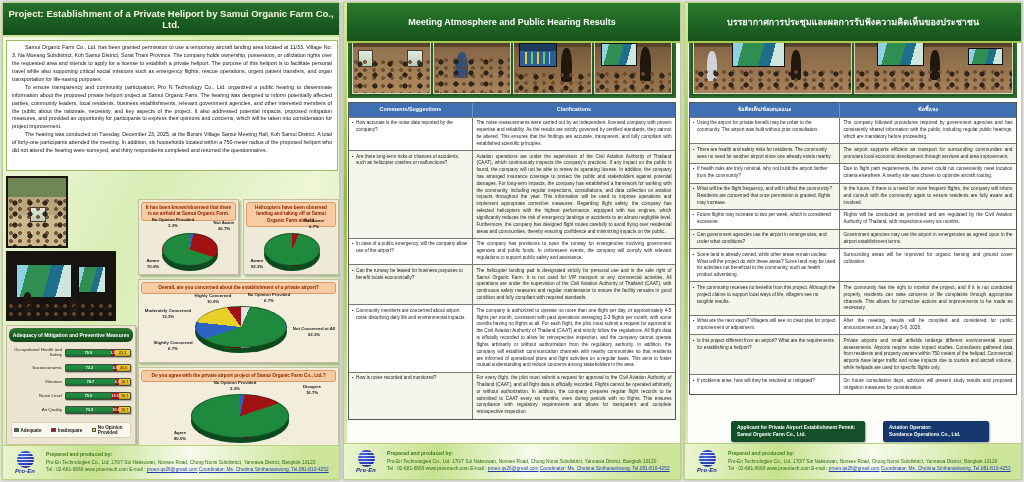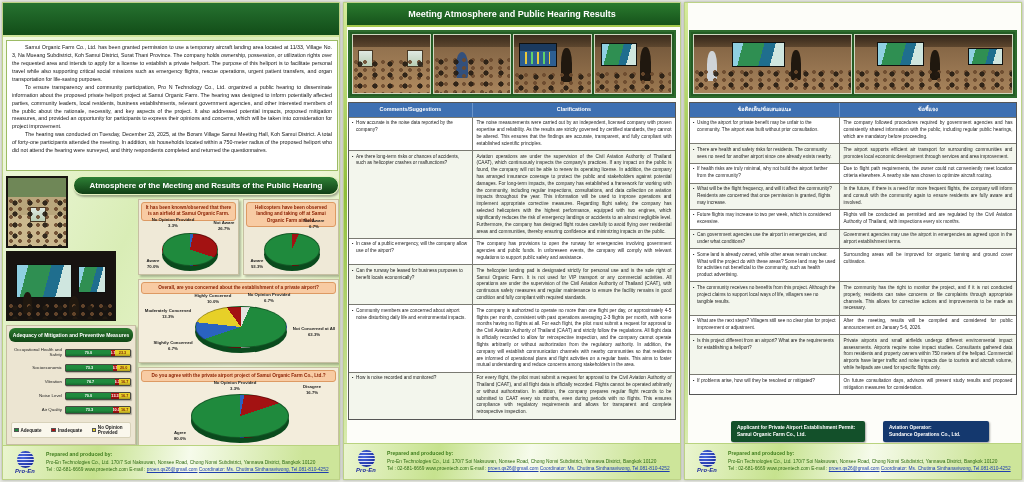--- a/index.html
+++ b/index.html
@@ -7,21 +7,21 @@
   body{font-family:"Liberation Sans",sans-serif;background:#e9ebe4;position:relative;overflow:hidden}
 
   .panel{position:absolute;top:2px;height:478px;width:338px;background:#fdfdf9;border:1px solid #bcd286;box-shadow:0 0 3px rgba(0,0,0,.3);overflow:hidden}
   #p1{left:2px}#p2{left:343px}#p3{left:684px}
   #p2::before,#p3::before{content:"";position:absolute;left:0;top:0;bottom:0;width:3px;background:linear-gradient(#d7ec9e,#8fbe3a 40%,#e4f2c2);z-index:5}
 
   
   .p1-head{position:absolute;left:0;top:0;width:100%;height:34px;background:linear-gradient(#267230,#124d18);border-bottom:2px solid #cfe49a;display:flex;flex-direction:column;justify-content:center;gap:2px;text-align:center;color:#fbf6dd;font-weight:bold;z-index:4}
   .p1-head .t1{font-size:8.5px}
   .p1-head .t2{font-size:9.5px}
-  .p23-head{position:absolute;left:0;top:0;width:100%;height:24px;background:linear-gradient(#2a7a2e,#16531b);color:#fff;font-weight:bold;font-size:9px;display:flex;align-items:center;justify-content:center;border-bottom:2px solid #a6c94e;z-index:4}
+  .p23-head{position:absolute;left:0;top:0;width:100%;height:40px;background:linear-gradient(#2a7a2e,#16531b);color:#fff;font-weight:bold;font-size:9px;display:flex;align-items:center;justify-content:center;border-bottom:2px solid #a6c94e;z-index:4}
 
   
   .p1-body{position:absolute;left:0;right:0;top:34px;bottom:0;background:linear-gradient(115deg,#f4fae6,#d9edb6 40%,#eef6d6 70%,#c9e29e)}
   .p1-text{position:absolute;left:3px;top:3px;width:332px;height:131px;background:#fff;border:1px solid #9cbb65;padding:3px 5px;font-size:5.3px;line-height:1.5;text-align:justify;color:#131313;overflow:hidden}
   .p1-text p{text-indent:13px}
   .banner{position:absolute;left:70px;top:139px;width:266px;height:19px;background:linear-gradient(#2e8036,#113f15);border:1px solid #e6f2c0;border-radius:10px;color:#fff;font-weight:bold;font-size:8px;display:flex;align-items:center;justify-content:center;box-shadow:1px 2px 2px rgba(0,0,0,.3)}
 
   
   .photo{position:absolute;border:2px solid #181510;overflow:hidden;background:#6b573c}
   .ph-crowd{position:absolute;left:0;right:0;bottom:0;height:58%;
@@ -80,30 +80,30 @@
   .logo-text{font-size:5.8px;font-weight:bold;font-style:italic;color:#18259c;letter-spacing:.2px}
   .foot-lines{flex:1;font-size:4.8px;line-height:1.5;color:#2f6b14;overflow:hidden}
   .fl-label{font-weight:bold;color:#3f7d1d;font-size:5.1px}
   .fl-link{color:#1f3fae;text-decoration:underline;cursor:pointer}
 </style>
 </head>
 <body>
 
 <section class="panel" id="p1">
   <header class="p1-head">
+    <div class="t2">Project: Establishment of a Private Heliport by Samui Organic Farm Co., Ltd.</div>
   </header>
   <div class="p1-body">
 
     <div class="p1-text">
       <p>Samui Organic Farm Co., Ltd. has been granted permission to use a temporary aircraft landing area located at 11/33, Village No. 3, Na Mueang Subdistrict, Koh Samui District, Surat Thani Province. The company holds ownership, possession, or utilization rights over the requested area and intends to apply for a license to establish a private heliport. The purpose of this heliport is to facilitate personal travel while also supporting critical social missions such as emergency flights, rescue operations, urgent patient transfers, and organ transportation for life-saving purposes.</p>
       <p>To ensure transparency and community participation, Pro N Technology Co., Ltd. organized a public hearing to disseminate information about the proposed private heliport project at Samui Organic Farm. The hearing was designed to inform potentially affected parties, community leaders, local residents, business establishments, relevant government agencies, and other interested members of the public about the rationale, necessity, and key aspects of the project. It also addressed potential impacts, proposed mitigation measures, and provided an opportunity for participants to express their opinions and concerns, which will be taken into consideration for project improvement.</p>
       <p>The hearing was conducted on Tuesday, December 23, 2025, at the Boram Village Samui Meeting Hall, Koh Samui District. A total of forty-one participants attended the meeting. In addition, six households located within a 750-meter radius of the proposed heliport who did not attend the hearing were surveyed, and thirty respondents completed and returned the questionnaires.</p>
     </div>
 
-    <div class="banner">Atmosphere of the Meeting and Results of the Public Hearing</div>
 
     <div class="photo" style="left:3px;top:139px;width:62px;height:72px;background:linear-gradient(#6f8757 0 28%,#b9a67c 28% 55%,#cbb88e 55%)">
       <div class="ph-window" style="left:38%;top:42%;width:28%;height:22%"></div>
       <div class="ph-crowd" style="height:70%"></div>
     </div>
     <div class="photo" style="left:3px;top:214px;width:110px;height:70px;background:#171310">
       <div class="scr scr-map" style="left:8%;top:16%;width:52%;height:52%"></div>
       <div class="scr scr-map" style="left:66%;top:20%;width:26%;height:40%"></div>
       <div class="person" style="left:14%;bottom:8%;width:9px;height:22px"></div>
       <div class="person" style="left:58%;bottom:4%;width:10px;height:20px"></div>
@@ -353,20 +353,21 @@
     </div>
     <div class="foot-lines">
       <div class="fl-label">Prepared and produced by:</div>
       <div>Pro-En Technologies Co., Ltd. 170/7 Soi Naksuwan, Nonsee Road, Chong Nonsi Subdistrict, Yannawa District, Bangkok 10120</div>
       <div><span>Tel : 02-681-6669 www.proentech.com E-mail : </span><span class="fl-link">proen.qs26@gmail.com</span> <span class="fl-link">Coordinator: Ms. Chutima Sinthanaviwong, Tel.081-810-4252</span></div>
     </div>
   </footer>
 </section>
 
 <section class="panel" id="p3">
+  <header class="p23-head">บรรยากาศการประชุมและผลการรับฟังความคิดเห็นของประชาชน</header>
 
   <div class="photo-strip">
     <div class="photo" style="background:linear-gradient(#7d5f40,#a8845c)">
       <div class="ph-ceiling" style="background:linear-gradient(#33261a,#5d462e)"></div>
       <div class="scr scr-map" style="left:24%;top:12%;width:34%;height:44%"></div>
       <div class="person" style="left:8%;top:28%;width:10px;height:30px;background:#cfd4d8"></div>
       <div class="person" style="left:62%;top:26%;width:10px;height:30px"></div>
       <div class="ph-crowd" style="height:42%"></div>
     </div>
     <div class="photo" style="background:linear-gradient(#7d5f40,#a8845c)">

